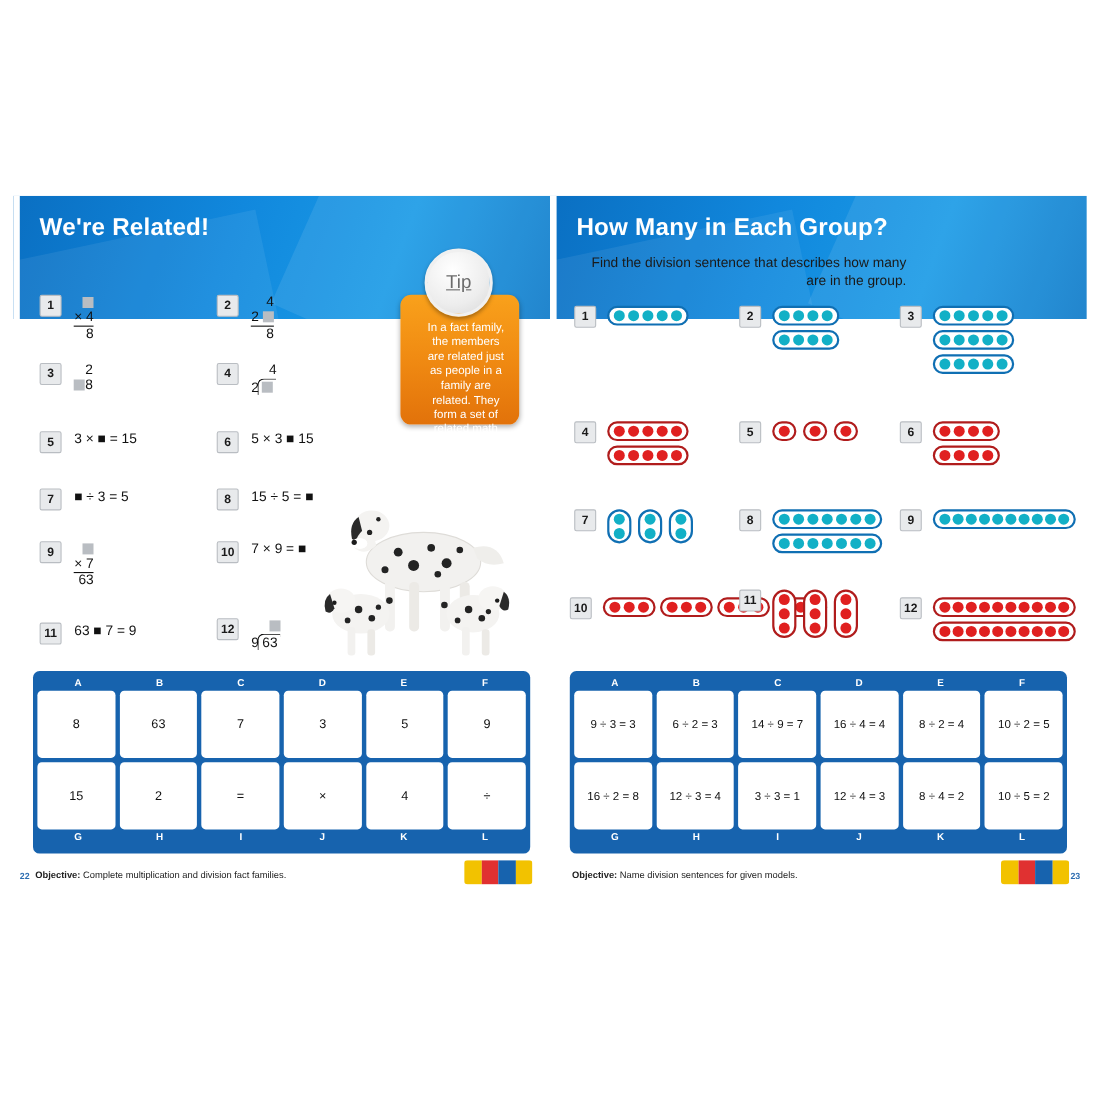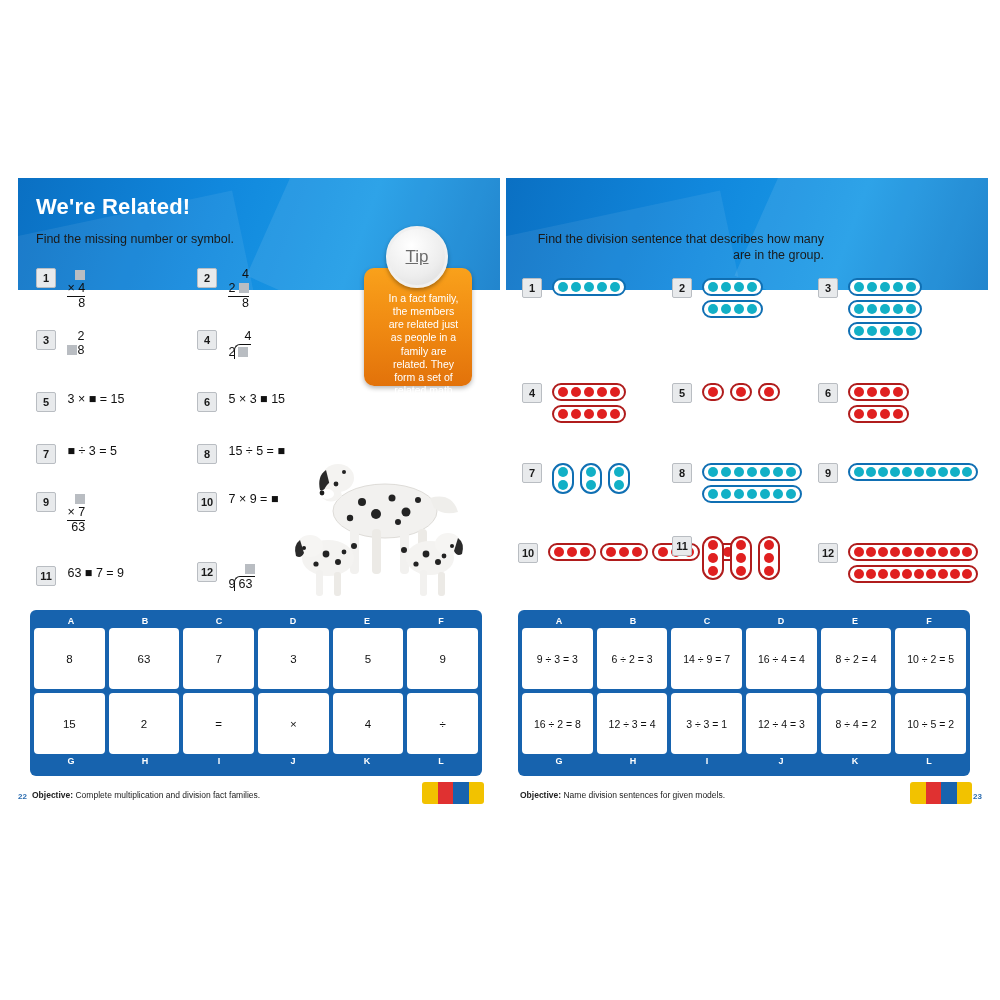--- a/index.html
+++ b/index.html
@@ -177,21 +177,20 @@
 </head>
 <body>
 
 <div class="spread">
 
   <div class="page">
     <div class="banner"></div>
     <div class="left-edge-white"></div>
 
     <div class="page-title">We're Related!</div>
-    <div class="instructions">Find the missing number or symbol.</div>
 
     <div class="prob" style="left:24px; top:90px;">
       <span class="pnum">1</span>
       <span class="body">
         <span class="vert">
           <span style="display:block"><span class="blank"></span></span>
           <span class="rule" style="display:block">× 4</span>
           <span style="display:block">8</span>
         </span>
       </span>
@@ -383,20 +382,21 @@
       <span style="background:#e03131"></span>
       <span style="background:#1763ae"></span>
       <span style="background:#f2c200"></span>
     </div>
   </div>
 
   <div class="page">
     <div class="banner"></div>
     <div class="left-edge-white"></div>
 
+    <div class="page-title">How Many in Each Group?</div>
     <div class="instructions" style="width:300px;text-align:right;">Find the division sentence that describes how many are in the group.</div>
 
     <div class="cgroup" style="left:22px; top:100px;">
       <span class="pnum">1</span>
       <span style="display:inline-block; vertical-align:top; margin-left:6px;">
         <span class="oval">
           <span class="dot"></span>
             <span class="dot"></span>
             <span class="dot"></span>
             <span class="dot"></span>

